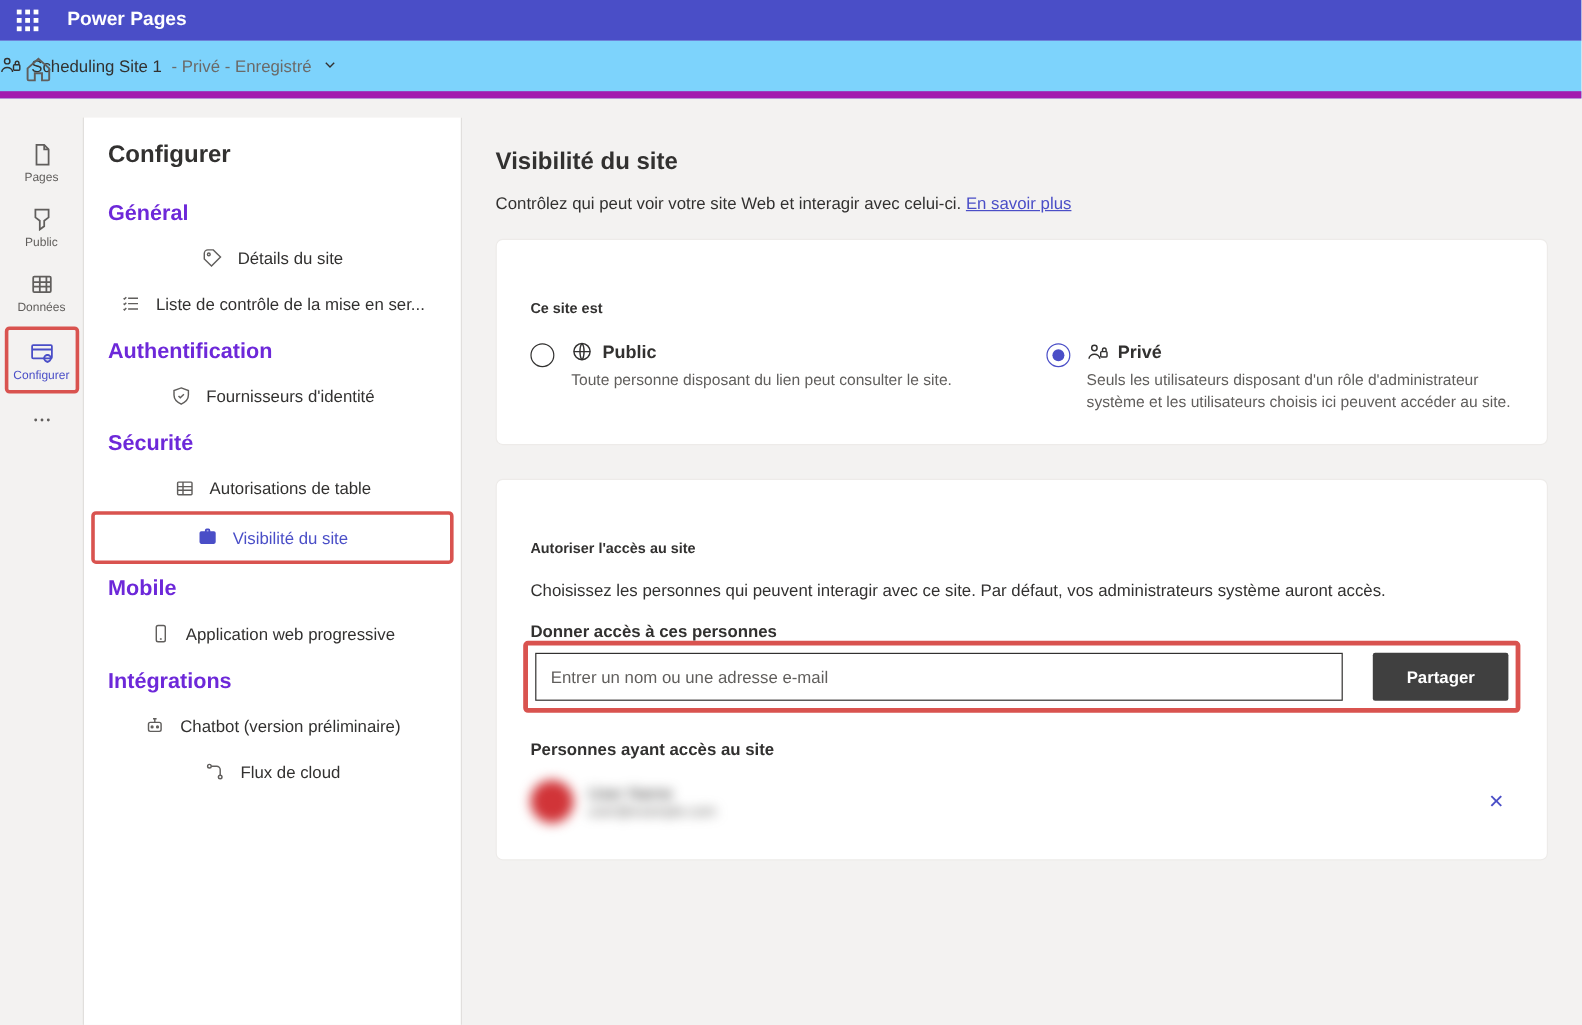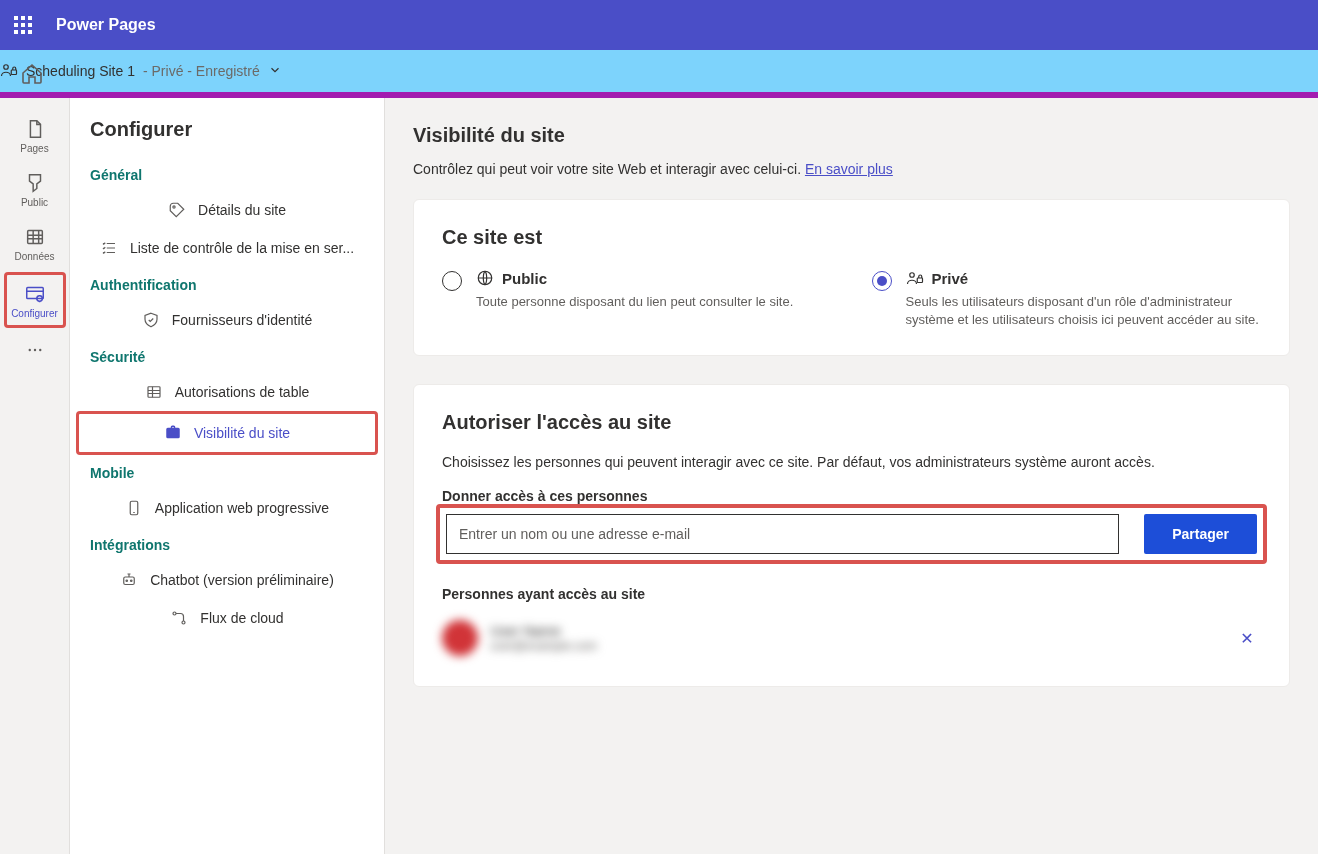--- a/index.html
+++ b/index.html
@@ -1,19 +1,19 @@
 <!DOCTYPE html>
 <html><head>
 <meta charset="utf-8">
 <style>
 * { box-sizing: border-box; margin: 0; padding: 0; }
 body { font-family: "Segoe UI", -apple-system, sans-serif; font-size: 14px; color: #323130; background: #f3f2f1; width: 1318px; height: 854px; overflow: hidden; }
 
 
-.top-banner { height: 50px; background: #4a4ec7; color: #fff; display: flex; align-items: center; padding: 0 14px; }
+.top-banner { height: 34px; background: #4a4ec7; color: #fff; display: flex; align-items: center; padding: 0 14px; }
 .waffle { width: 18px; height: 18px; display: grid; grid-template-columns: repeat(3,4px); grid-template-rows: repeat(3,4px); gap: 3px; margin-right: 24px; cursor: pointer; }
 .waffle span { background: #fff; width: 4px; height: 4px; }
 .brand { font-size: 16px; font-weight: 600; }
 
 
 .sub-header { height: 48px; background: #7dd3fc; display: flex; align-items: center; justify-content: flex-start; position: relative; border-bottom: 6px solid #a21caf; }
 .home-btn { position: absolute; left: 20px; top: 12px; width: 24px; height: 24px; cursor: pointer; color: #605e5c; }
 .site-selector { display: flex; align-items: center; gap: 8px; font-size: 14px; color: #323130; cursor: pointer;}
 .site-selector .meta { color: #6b6a68; }
 
@@ -22,52 +22,52 @@
 .rail-item { width: 62px; display: flex; flex-direction: column; align-items: center; padding: 8px 2px 6px; font-size: 10px; color: #605e5c; cursor: pointer; border-radius: 3px; }
 .rail-item svg, .rail-item .r-icon { width: 22px; height: 22px; margin-bottom: 3px; color: #605e5c;}
 .rail-item.active { color: #4a4ec7; }
 .rail-item.active svg, .rail-item.active .r-icon { color: #4a4ec7; }
 .rail-item.boxed { border: 3px solid #d9534f; border-radius: 4px; }
 .rail-more { width: 32px; height: 24px; display:flex; align-items:center; justify-content:center; margin-top: 6px; cursor:pointer; color:#605e5c;}
 
 
 .side-panel { position: absolute; left: 70px; top: 98px; width: 315px; bottom: 0; background: #fff; border-right: 1px solid #e1dfdd; padding: 20px 0 0 0; overflow:hidden;}
 .side-panel h2 { font-size: 20px; font-weight: 700; padding: 0 20px 16px; }
-.sec-label { font-size: 14px; font-weight: 600; color: #0f766e; padding: 10px 20px 8px; }
+.sec-label { font-size: 18px; font-weight: 600; color: #6d28d9; padding: 10px 20px 8px; }
 .nav-row { display: flex; align-items: center; gap: 12px; padding: 10px 20px; cursor: pointer; color: #323130; font-size: 14px; white-space: nowrap; overflow: hidden; text-overflow: ellipsis; justify-content: center;}
 .nav-row .n-icon { width: 18px; height: 18px; flex: 0 0 18px; color: #605e5c; display:flex; align-items:center; justify-content:center;}
 .nav-row.active { color: #4a4ec7; }
 .nav-row.active .n-icon { color: #4a4ec7; }
 .nav-row.highlighted { border: 3px solid #d9534f; border-radius: 4px; margin: 0 6px; padding-left: 14px; padding-right: 14px;}
 
 
 .main { position: absolute; left: 385px; right: 0; top: 98px; bottom: 0; padding: 26px 28px; overflow-y: auto; }
 .main h1 { font-size: 20px; font-weight: 700; margin-bottom: 14px; }
 .main .subtitle { font-size: 14px; color: #323130; margin-bottom: 22px; }
 .main .subtitle a { color: #4a4ec7; text-decoration: underline; }
 
 .card { background: #fff; border: 1px solid #edebe9; border-radius: 6px; padding: 26px 28px; margin-bottom: 28px; }
-.card-title { font-size: 20px; font-weight: 600; margin-bottom: 20px; }
+.card-title { font-size: 12px; font-weight: 600; margin-bottom: 20px; margin-top: 24px; }
 .card-desc { font-size: 14px; color: #323130; margin-bottom: 18px; }
 
 .radio-row { display: flex; gap: 40px; }
 .radio-opt { flex: 1; display: flex; gap: 14px; }
 .radio-circle { width: 20px; height: 20px; border: 1px solid #323130; border-radius: 50%; flex: 0 0 20px; position: relative; cursor: pointer; margin-top: 2px;}
 .radio-circle.sel { border-color: #4a4ec7; }
 .radio-circle.sel::after { content:""; position:absolute; inset:4px; background:#4a4ec7; border-radius:50%; }
 .r-body { }
 .r-head { display:flex; align-items:center; gap:8px; font-weight:600; font-size:15px; margin-bottom:6px;}
 .r-head .r-icon2 { width:18px; height:18px; display:flex; align-items:center; justify-content:center;}
 .r-desc { font-size: 13px; color: #605e5c; line-height: 1.4; max-width: 360px;}
 
 .field-label { font-size: 14px; font-weight: 600; margin-bottom: 6px; }
 .share-row { display: flex; gap: 25px; justify-content: flex-end; }
 .share-row input { flex: 1; height: 40px; border: 1px solid #323130; padding: 0 12px; font-size: 14px; font-family: inherit; }
 .share-row input::placeholder { color: #605e5c; }
-.share-btn { height: 40px; padding: 0 28px; background: #1d4ed8; color: #fff; border: none; font-size: 14px; font-weight: 600; cursor: pointer; border-radius: 2px;}
+.share-btn { height: 40px; padding: 0 28px; background: #404040; color: #fff; border: none; font-size: 14px; font-weight: 600; cursor: pointer; border-radius: 2px;}
 .share-wrap { border: 4px solid #d9534f; border-radius: 4px; padding: 6px; margin: -6px; margin-bottom: 18px;}
 
 .people-title { font-size: 14px; font-weight: 600; margin: 22px 0 14px; }
 .person-row { display: flex; align-items: center; justify-content: space-between; padding: 4px 0;}
 .person-info { display:flex; align-items:center; gap: 12px; filter: blur(5px);}
 .avatar { width: 36px; height: 36px; border-radius: 50%; background: #d13438; }
 .p-lines { display:flex; flex-direction:column; }
 .p-name { font-size:14px; }
 .p-sub { font-size:12px; color:#605e5c;}
 .remove-x { width: 28px; height: 28px; display:flex; align-items:center; justify-content:center; color: #4a4ec7; cursor:pointer; font-size: 16px;}

